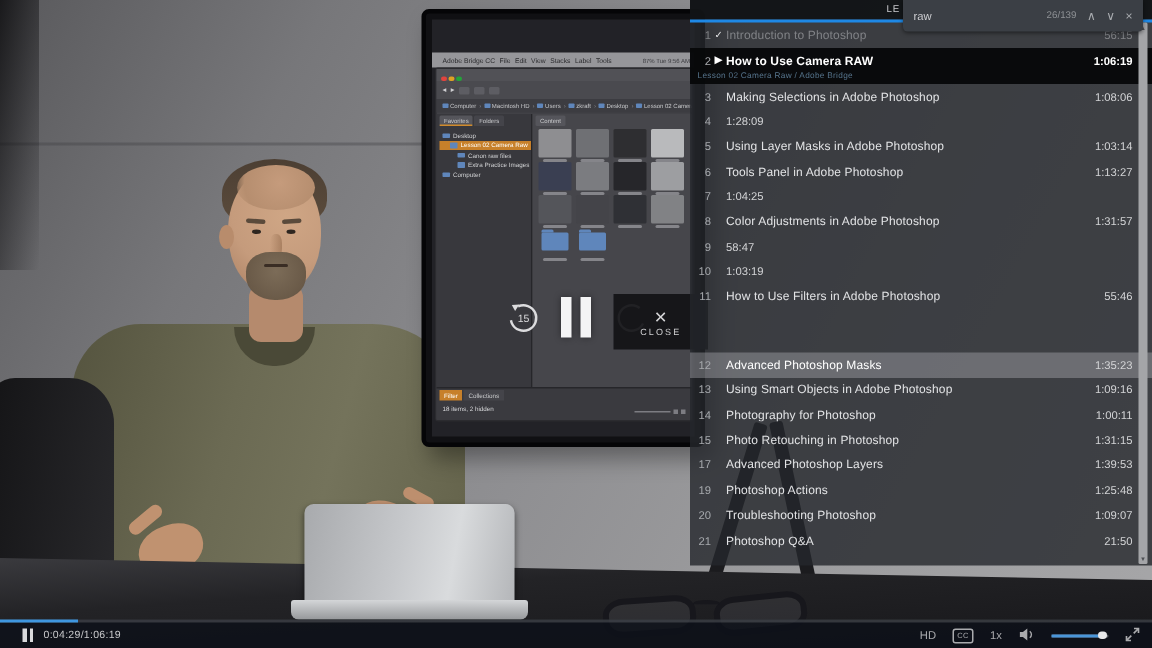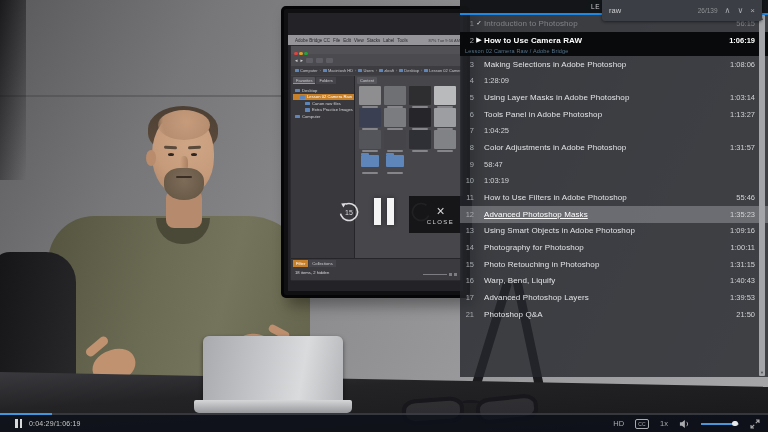--- a/index.html
+++ b/index.html
@@ -157,22 +157,22 @@
   .plnum{width:10px;text-align:right;font-size:7.5px;color:#a6a9ad;flex:none;}
   .plmark{width:10px;text-align:center;font-size:6.5px;color:#e8e9ea;flex:none;}
   .pltitle{flex:1;color:#e2e3e5;letter-spacing:.1px;white-space:nowrap;overflow:hidden;}
   .pldur{font-size:7.5px;color:#d2d3d5;flex:none;}
   .plrow.watched .pltitle,.plrow.watched .pldur,.plrow.watched .plnum{color:rgba(185,187,191,.55);}
   .plrow.playing{height:24px;background:rgba(6,7,9,.94);align-items:flex-start;padding-top:4px;}
   .plrow.playing .pltitle{color:#ffffff;font-weight:bold;}
   .plrow.playing .pldur{color:#ffffff;font-weight:bold;}
   .plrow.playing .plmark{color:#fff;font-size:7px;}
   .plsub{position:absolute;left:5px;bottom:2px;font-size:5.5px;color:#56748c;letter-spacing:.2px;}
-  .plrow.selected{background:rgba(198,199,204,.34);}
-  .plrow.selected .pltitle{color:#fff;text-decoration:underline;}
+  .plrow.selected{background:rgba(198,199,204,.34);margin-top:29px;}
+  .plrow.selected .pltitle{color:#fff;}
   .plscroll{position:absolute;right:3px;top:15px;width:6px;height:361px;background:#a4a5a8;border-radius:1px;}
   .plscroll .up,.plscroll .dn{position:absolute;left:0;width:100%;text-align:center;font-size:4px;color:#4e5054;}
   .plscroll .up{top:1px;}
   .plscroll .dn{bottom:1px;}
 
   
   .controlbar{position:absolute;left:0;bottom:0;width:768px;height:19px;background:rgba(12,16,24,.78);}
   .prog-track{position:absolute;left:0;top:0;width:100%;height:2px;background:rgba(255,255,255,.16);}
   .prog-fill{position:absolute;left:0;top:0;height:2px;background:#3f97e0;}
   .cb-left{position:absolute;left:15px;top:2px;height:17px;display:flex;align-items:center;gap:7px;}
@@ -447,30 +447,36 @@
           <span class="pltitle">Photography for Photoshop</span>
           <span class="pldur">1:00:11</span>
         </div>
         <div class="plrow">
           <span class="plnum">15</span>
           <span class="plmark"></span>
           <span class="pltitle">Photo Retouching in Photoshop</span>
           <span class="pldur">1:31:15</span>
         </div>
         <div class="plrow">
-          <span class="plnum">16</span>
-          <span class="plmark"></span>
-          <span class="pltitle">Warp, Bend, Liquify</span>
-          <span class="pldur">1:40:43</span>
-        </div>
-        <div class="plrow">
           <span class="plnum">17</span>
           <span class="plmark"></span>
           <span class="pltitle">Advanced Photoshop Layers</span>
           <span class="pldur">1:39:53</span>
+        </div>
+        <div class="plrow">
+          <span class="plnum">19</span>
+          <span class="plmark"></span>
+          <span class="pltitle">Photoshop Actions</span>
+          <span class="pldur">1:25:48</span>
+        </div>
+        <div class="plrow">
+          <span class="plnum">20</span>
+          <span class="plmark"></span>
+          <span class="pltitle">Troubleshooting Photoshop</span>
+          <span class="pldur">1:09:07</span>
         </div>
         <div class="plrow">
           <span class="plnum">21</span>
           <span class="plmark"></span>
           <span class="pltitle">Photoshop Q&amp;A</span>
           <span class="pldur">21:50</span>
         </div>
       </div>
     <div class="plscroll">
       <span class="up">▲</span>

